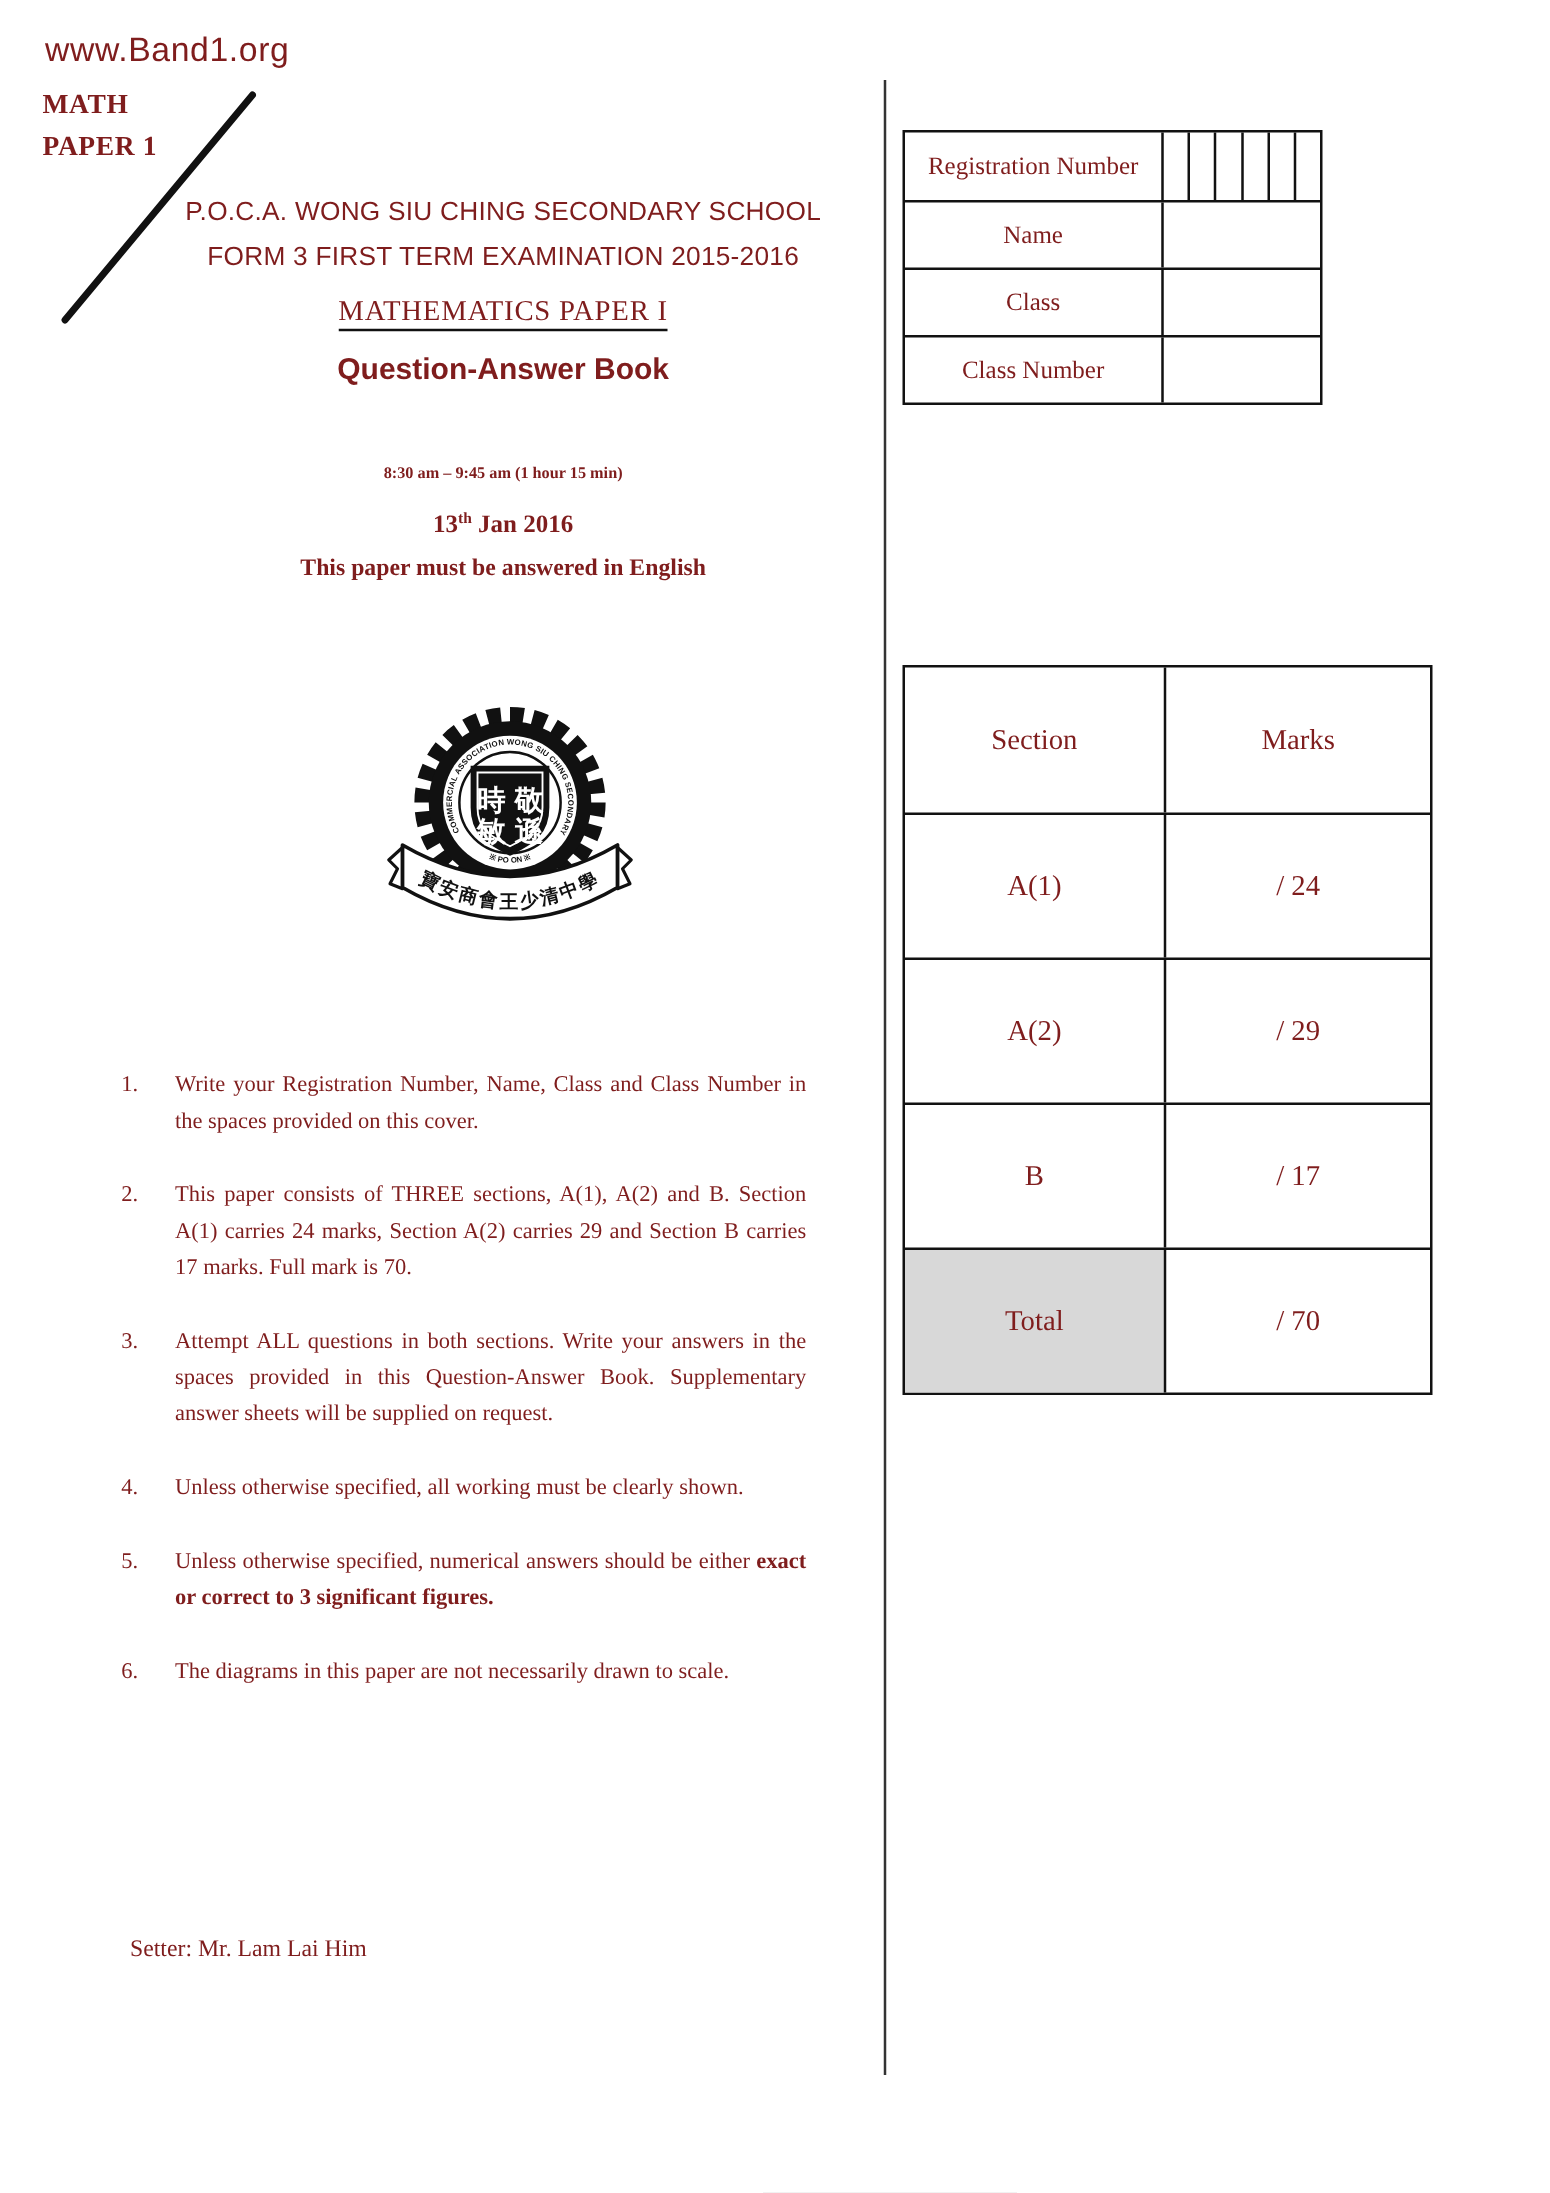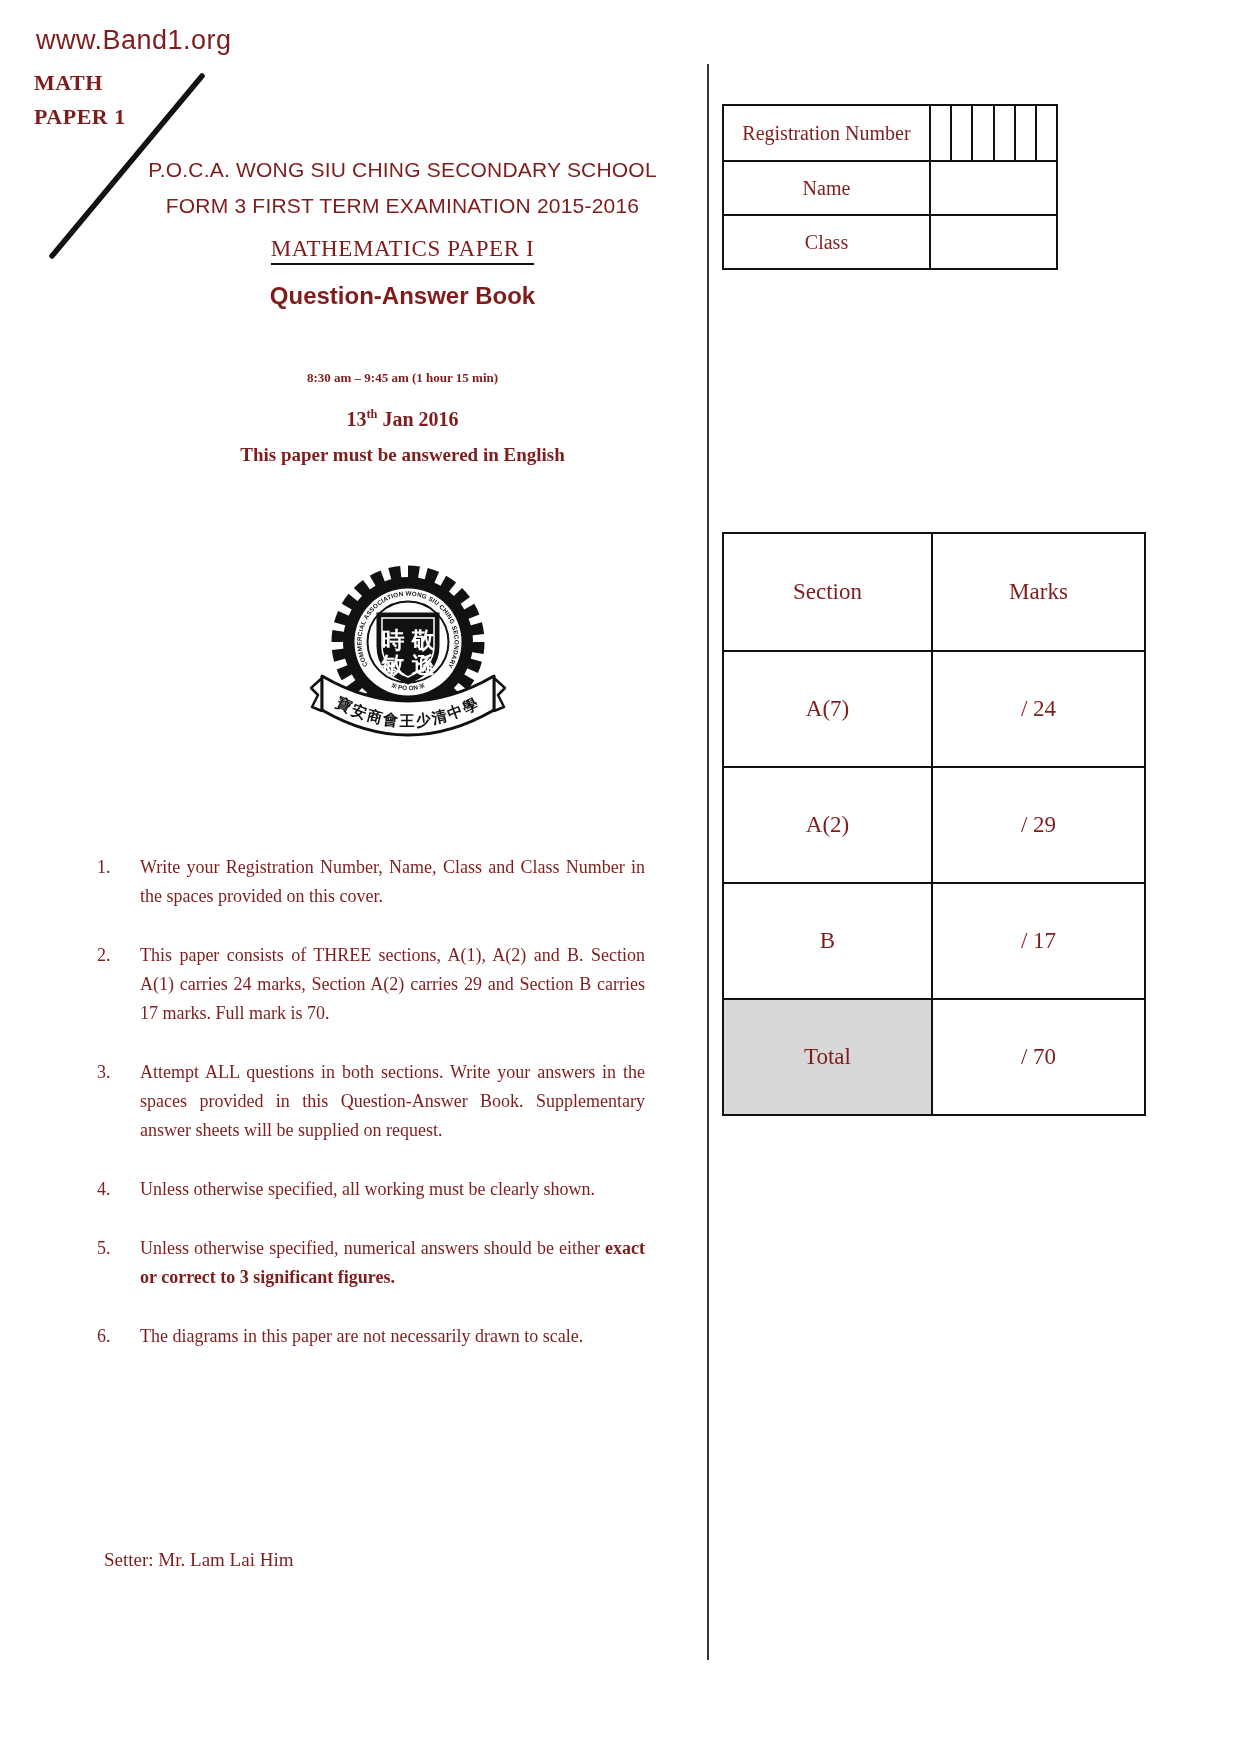--- a/index.html
+++ b/index.html
@@ -165,29 +165,33 @@
       </div>
     </div>
     <div class="reg-row">
       <div class="reg-label">Name</div>
       <div class="reg-value"></div>
     </div>
     <div class="reg-row">
       <div class="reg-label">Class</div>
       <div class="reg-value"></div>
     </div>
+    <div class="reg-row">
+      <div class="reg-label">Class Number</div>
+      <div class="reg-value"></div>
+    </div>
   </div>
 
   <div class="abs marks-table">
     <div class="marks-row">
       <div class="m-sec">Section</div>
       <div class="m-val">Marks</div>
     </div>
     <div class="marks-row">
-      <div class="m-sec">A(7)</div>
+      <div class="m-sec">A(1)</div>
       <div class="m-val">/ 24</div>
     </div>
     <div class="marks-row">
       <div class="m-sec">A(2)</div>
       <div class="m-val">/ 29</div>
     </div>
     <div class="marks-row">
       <div class="m-sec">B</div>
       <div class="m-val">/ 17</div>
     </div>

